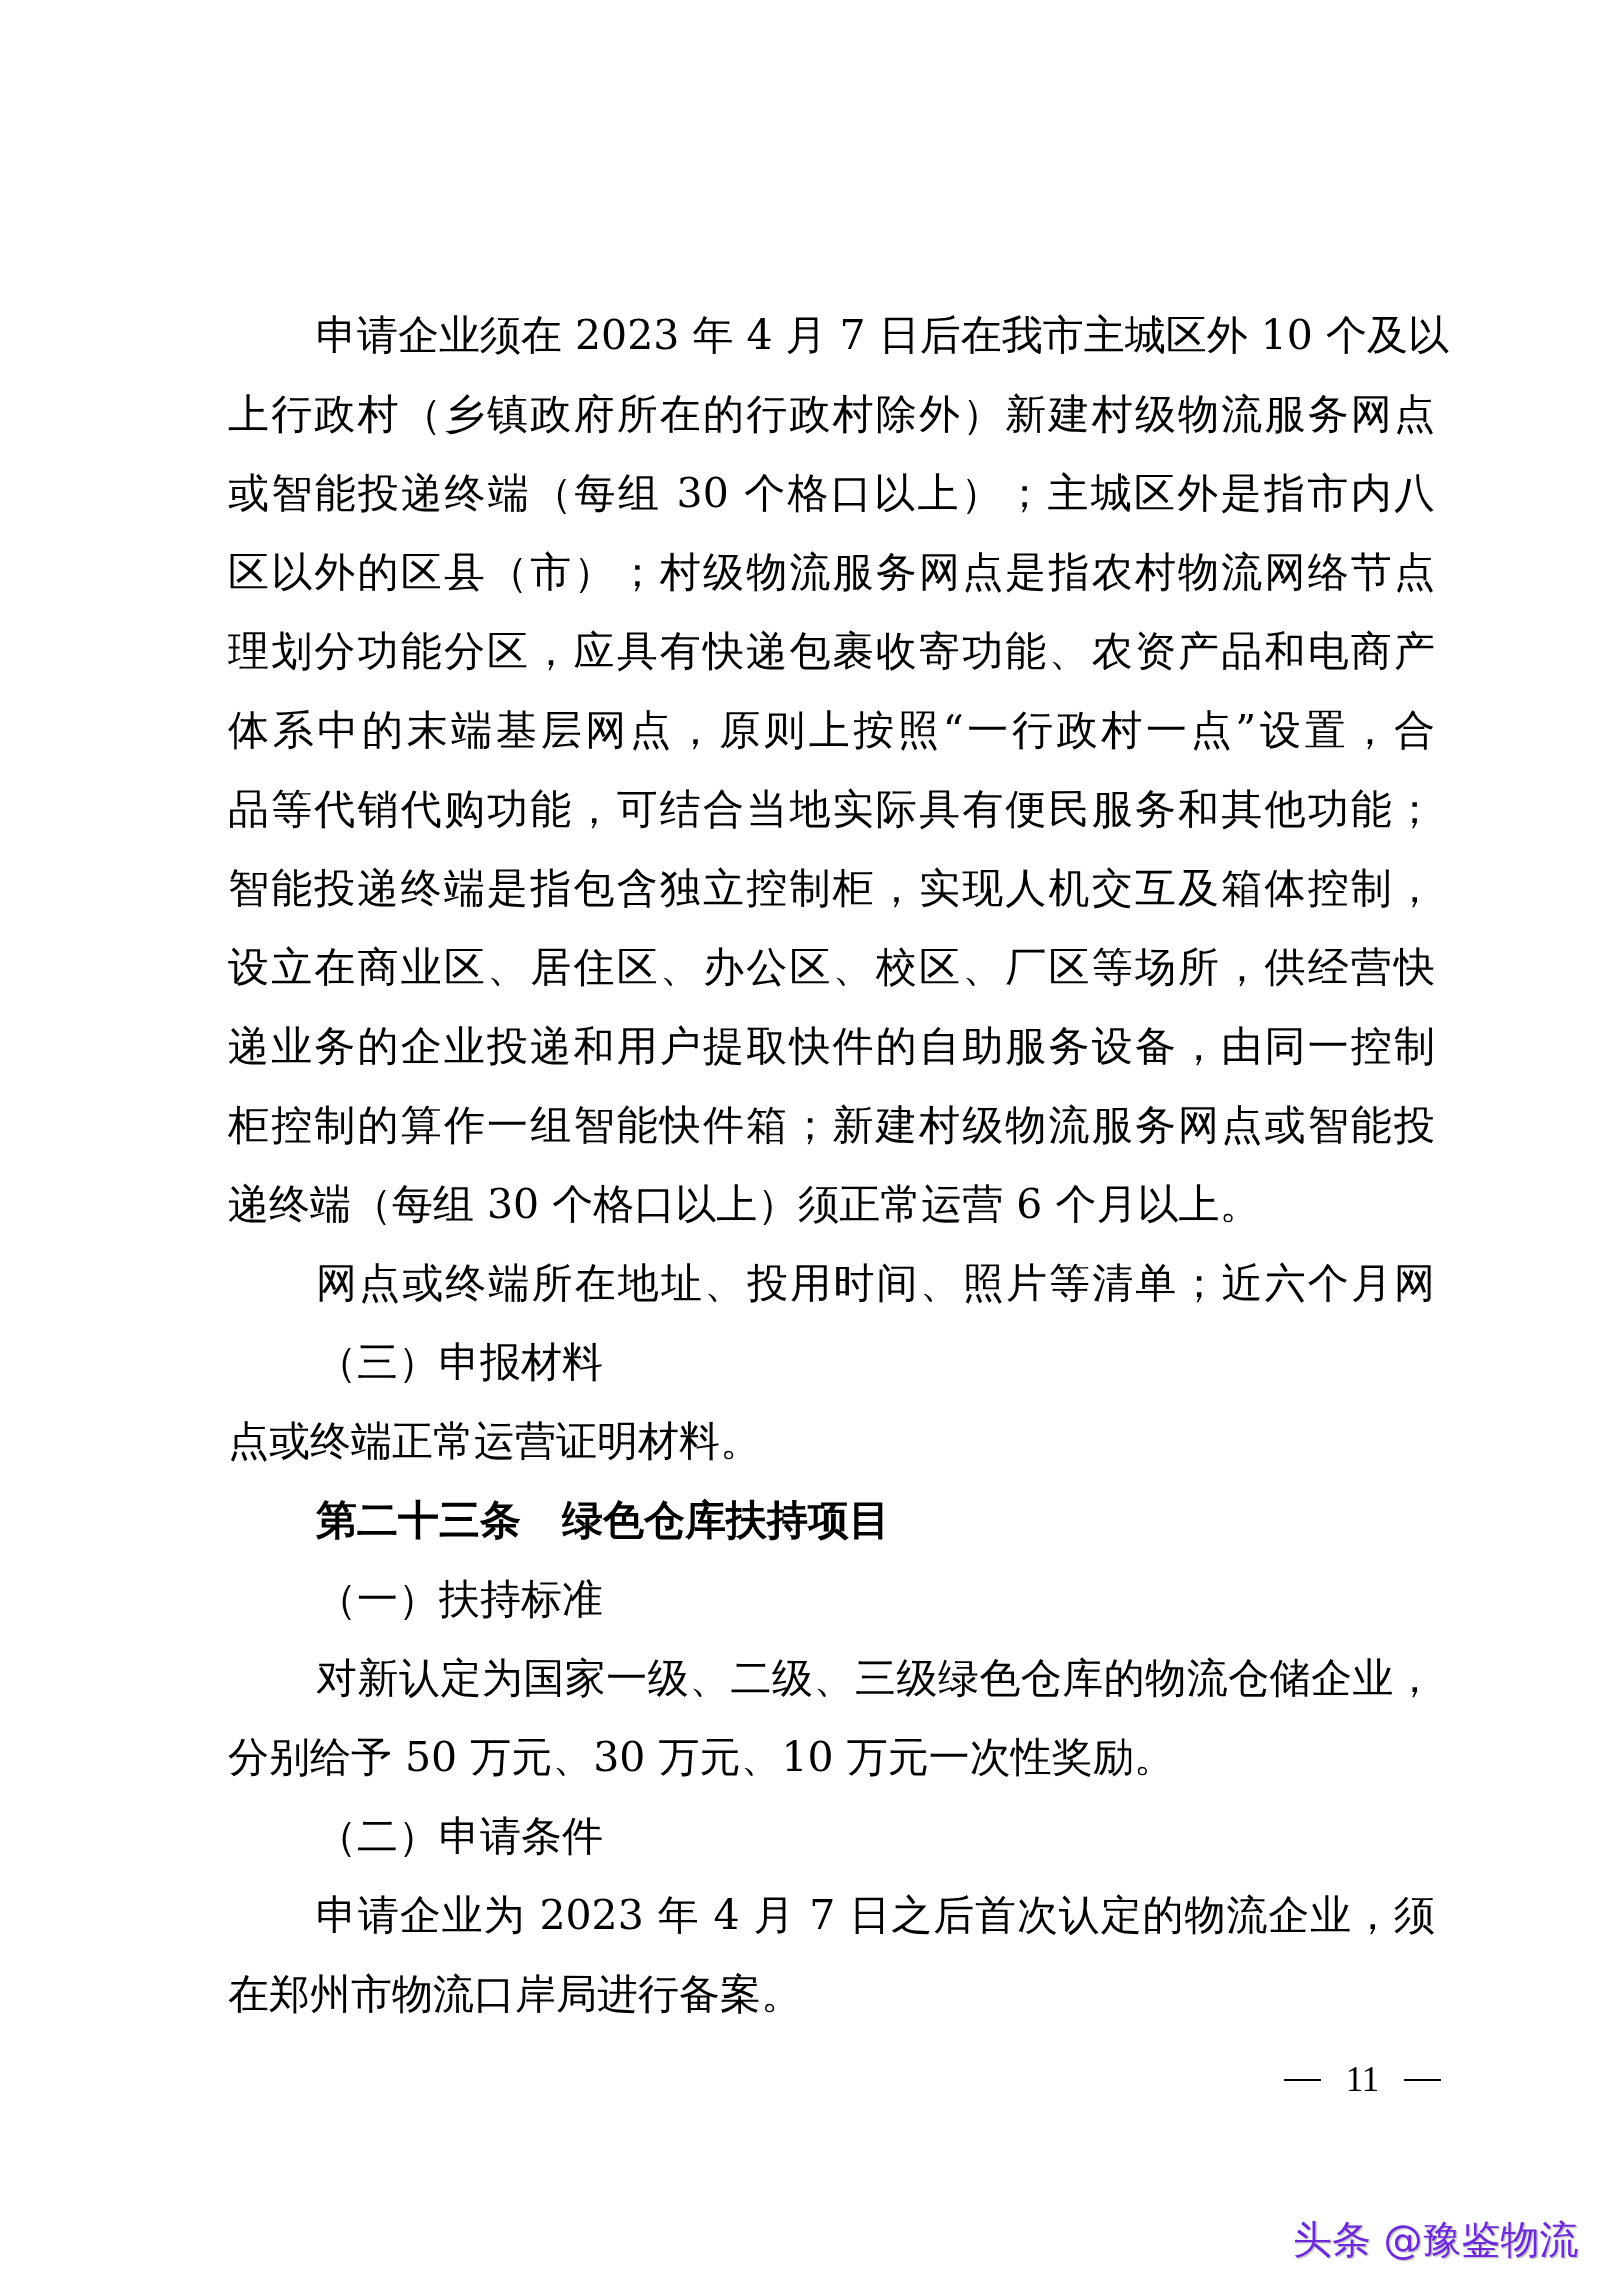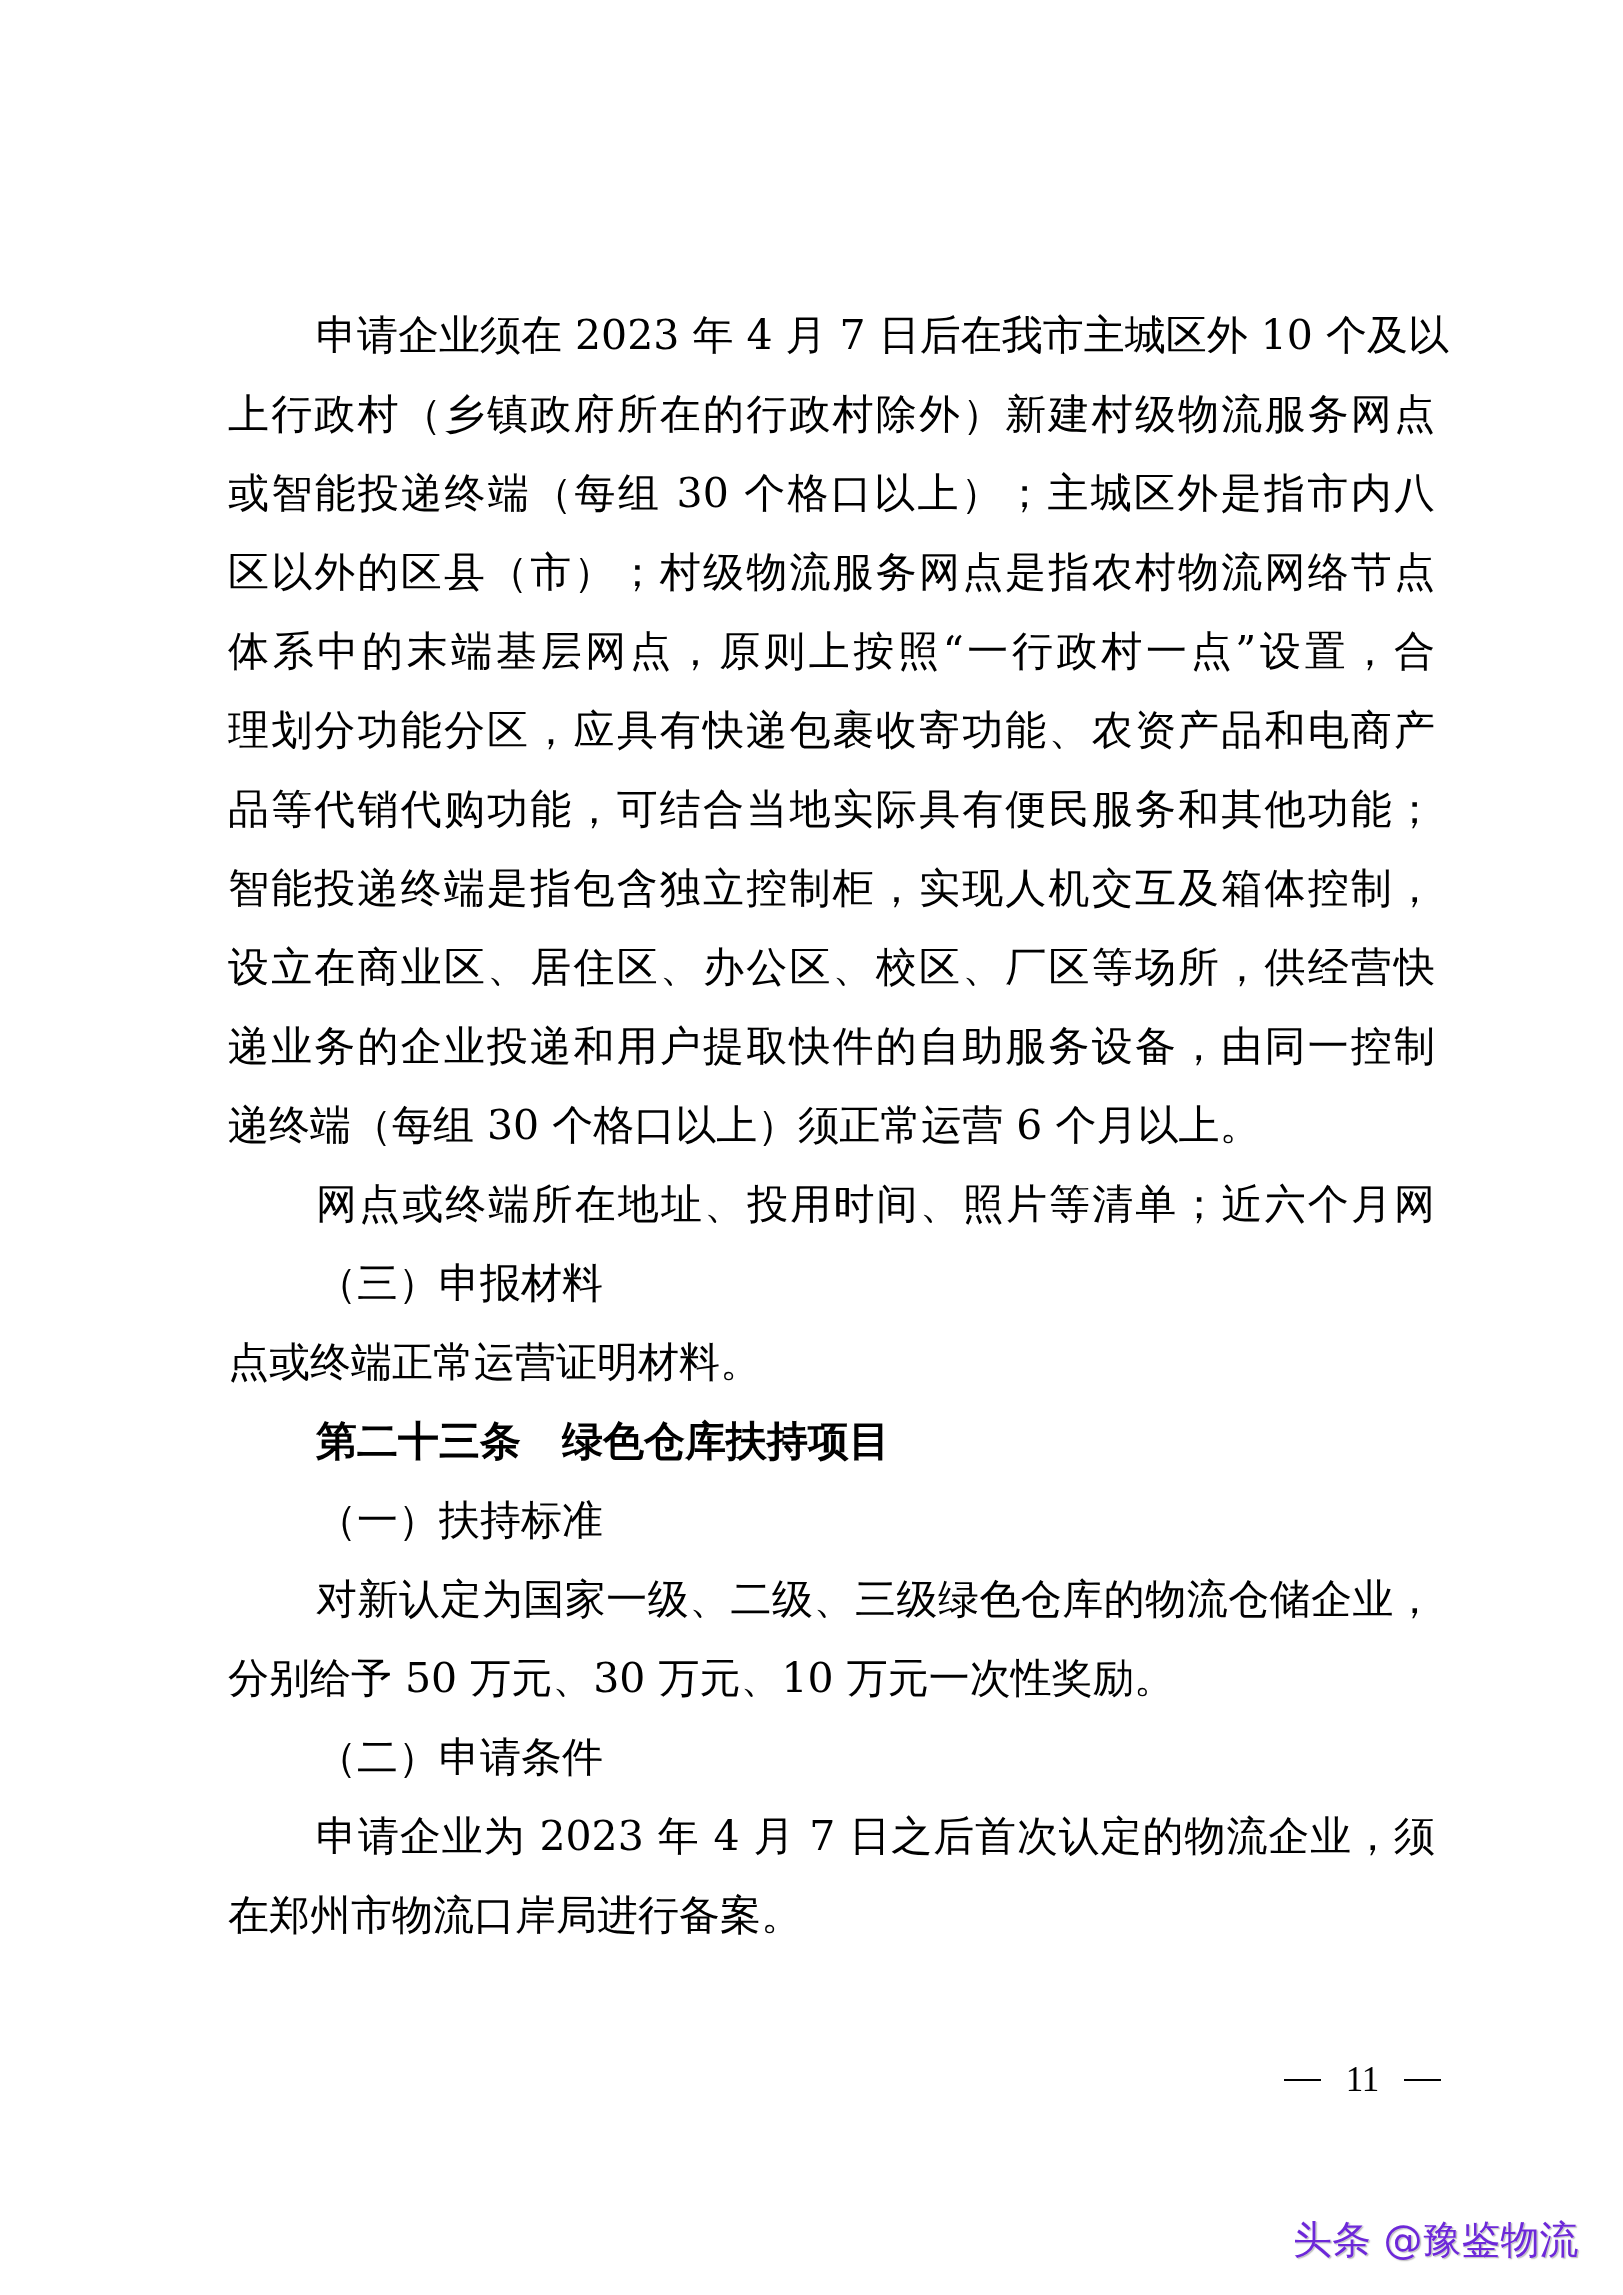--- a/index.html
+++ b/index.html
@@ -83,26 +83,27 @@
 </style>
 </head>
 <body>
 
 <div class="page">
   <div class="body-text">
     <div class="line indent">申请企业须在 2023 年 4 月 7 日后在我市主城区外 10 个及以</div>
     <div class="line">上行政村（乡镇政府所在的行政村除外）新建村级物流服务网点</div>
     <div class="line">或智能投递终端（每组 30 个格口以上）；主城区外是指市内八</div>
     <div class="line">区以外的区县（市）；村级物流服务网点是指农村物流网络节点</div>
+    <div class="line">理划分功能分区，应具有快递包裹收寄功能、农资产品和电商产</div>
     <div class="line">体系中的末端基层网点，原则上按照“一行政村一点”设置，合</div>
-    <div class="line">理划分功能分区，应具有快递包裹收寄功能、农资产品和电商产</div>
     <div class="line">品等代销代购功能，可结合当地实际具有便民服务和其他功能；</div>
     <div class="line">智能投递终端是指包含独立控制柜，实现人机交互及箱体控制，</div>
     <div class="line">设立在商业区、居住区、办公区、校区、厂区等场所，供经营快</div>
     <div class="line">递业务的企业投递和用户提取快件的自助服务设备，由同一控制</div>
+    <div class="line">柜控制的算作一组智能快件箱；新建村级物流服务网点或智能投</div>
     <div class="line last">递终端（每组 30 个格口以上）须正常运营 6 个月以上。</div>
     <div class="line indent">网点或终端所在地址、投用时间、照片等清单；近六个月网</div>
     <div class="line indent last">（三）申报材料</div>
     <div class="line last">点或终端正常运营证明材料。</div>
     <div class="line indent last heading">第二十三条　绿色仓库扶持项目</div>
     <div class="line indent last">（一）扶持标准</div>
     <div class="line indent">对新认定为国家一级、二级、三级绿色仓库的物流仓储企业，</div>
     <div class="line last">分别给予 50 万元、30 万元、10 万元一次性奖励。</div>
     <div class="line indent last">（二）申请条件</div>
     <div class="line indent">申请企业为 2023 年 4 月 7 日之后首次认定的物流企业，须</div>

